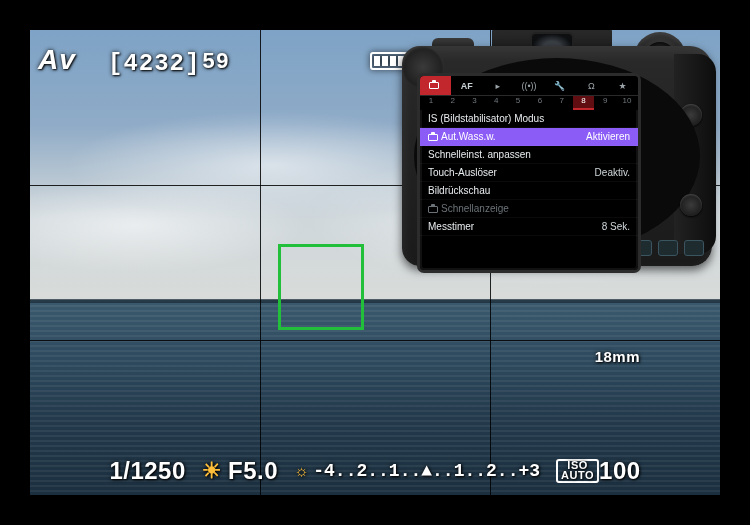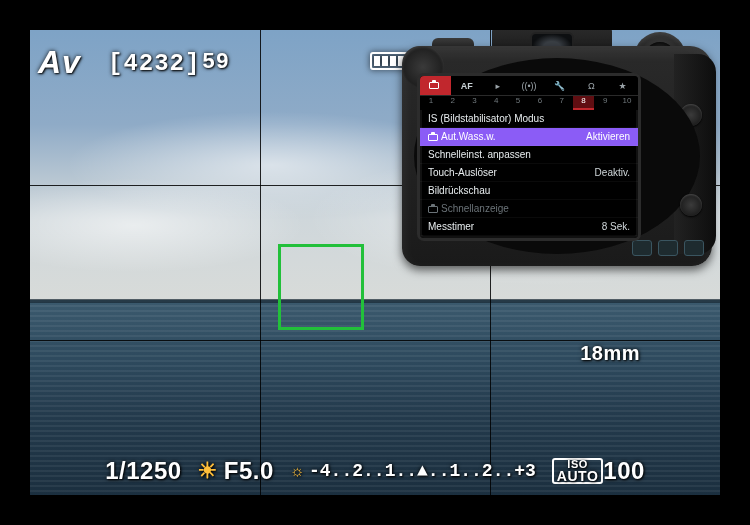--- a/index.html
+++ b/index.html
@@ -16,54 +16,54 @@
   }
   .horizon-dark { position:absolute; left:0; right:0; top:calc(58% - 1px); height:4px; background:#182833; opacity:.7;}
   
   .grid-v, .grid-h { position:absolute; background:rgba(0,0,0,0.85); }
   .grid-v { top:0; bottom:0; width:1px; }
   .grid-h { left:0; right:0; height:1px; }
   
   .af-box { position:absolute; border:3px solid #22c03a; }
   
   .ov { color:#fff; position:absolute; text-shadow: 0 0 4px rgba(0,0,0,.9), 1px 1px 2px rgba(0,0,0,.9); font-weight:600; letter-spacing:0.5px; }
-  .mode { left:8px; top:14px; font-size:32px; font-weight:700; font-style:italic; letter-spacing:1px; }
+  .mode { left:8px; top:14px; font-size:28px; font-weight:700; font-style:italic; letter-spacing:1px; }
   .shots { left:78px; top:20px; font-size:24px; font-family: "Courier New", monospace; letter-spacing:1px; }
   .burst { left:172px; top:20px; font-size:22px; font-family:Liberation Mono, monospace; }
   .rectime { left:220px; top:20px; font-size:22px; font-family:"Courier New",monospace; }
   .battery { left:340px; top:20px; }
   .battery svg { filter: drop-shadow(0 0 3px rgba(0,0,0,.9)); }
-  .focal { right:80px; bottom:130px; font-size:20px; }
+  .focal { right:80px; bottom:130px; font-size:15px; }
   .sim { right:4px; bottom:156px; }
   .sim .badge { display:inline-flex; align-items:center; background:#fff; color:#000; border-radius:3px; padding:2px 4px; font-weight:700; font-size:18px; gap:3px; box-shadow:0 0 3px rgba(0,0,0,.8);}
   .bottombar { position:absolute; left:0; right:0; bottom:10px; display:flex; align-items:center; justify-content:center; gap:16px; }
   .shutter { font-size:24px; }
   .aperture { font-size:24px; display:inline-flex; align-items:center; gap:6px;}
   .sun { color:#ffbf3a; font-size:22px; }
   .ev { font-size:17px; display:inline-flex; align-items:center; gap:4px;}
   .evscale { font-family:"Courier New",monospace; letter-spacing:0px; font-size:18px;}
   .iso { font-size:24px; display:inline-flex; align-items:center; }
   .iso .isobox { display:inline-flex; flex-direction:column; align-items:center; border:2px solid #fff; border-radius:3px; padding:0 3px; line-height:0.9; font-size:10px; font-weight:700;}
-  .iso .isobox .t{font-size:11px;} .iso .isobox .b{font-size:14px;}
+  .iso .isobox .t{font-size:11px;} .iso .isobox .b{font-size:11px;}
   
   .inset { position:absolute; top:16px; right:8px; width:310px; height:220px; }
   .cam-body { position:absolute; inset:0; background:linear-gradient(#2a2a2a,#1a1a1a); border-radius:18px 22px 20px 18px; box-shadow: inset 0 6px 14px rgba(255,255,255,.08), 0 4px 10px rgba(0,0,0,.6); }
   .cam-top { position:absolute; top:-22px; left:90px; width:120px; height:40px; background:linear-gradient(#2c2c2c,#161616); border-radius:8px 8px 4px 4px; }
   .eyepiece { position:absolute; top:-14px; left:128px; width:44px; height:30px; background:radial-gradient(#3a3f45 30%, #0d0f11 70%); border-radius:6px; border:2px solid #222;}
   .dial-l { position:absolute; top:-8px; left:30px; width:42px; height:20px; background:linear-gradient(#3a3a3a,#141414); border-radius:6px; }
   .dial-r { position:absolute; top:-14px; right:26px; width:52px; height:52px; background:radial-gradient(#4a4a4a,#1a1a1a); border-radius:50%; box-shadow:inset 0 2px 4px rgba(255,255,255,.15), inset 0 -4px 6px rgba(0,0,0,.6);}
   .dial-r::after{content:"";position:absolute; inset:10px; border-radius:50%; background:radial-gradient(#2e2e2e,#0e0e0e); box-shadow:inset 0 0 4px #000;}
   .grip { position:absolute; top:8px; right:-4px; width:42px; height:200px; background:linear-gradient(90deg,#222,#0d0d0d); border-radius:0 18px 18px 0;}
   .btn-round { position:absolute; width:22px; height:22px; background:radial-gradient(#3b3b3b,#101010); border-radius:50%; box-shadow:inset 0 1px 2px rgba(255,255,255,.2), 0 1px 2px #000;}
   .btn-dpad { top:92px; right:2px; width:42px; height:42px; border-radius:50%; background:radial-gradient(#3a3a3a,#121212); box-shadow:inset 0 1px 3px rgba(255,255,255,.15);}
   .btn-dpad::after{content:"";position:absolute;inset:12px;border-radius:50%;background:#0a0a0a;}
   .btn-a{top:58px;right:10px;} .btn-b{top:148px;right:10px;}
   .btn-sq { position:absolute; width:20px; height:16px; background:#1e2b2f; border:1px solid #3a5560; border-radius:3px;}
   .btn-s1{bottom:10px; right:8px;} .btn-s2{bottom:10px; right:34px;} .btn-s3{bottom:10px; right:60px;}
-  .lcd { position:absolute; left:18px; top:30px; width:218px; height:162px; background:#000; border-radius:4px; box-shadow: 0 0 0 3px #2c2c2c, inset 0 0 0 2px #111; overflow:hidden;}
+  .lcd { position:absolute; left:18px; top:30px; width:218px; height:194px; background:#000; border-radius:4px; box-shadow: 0 0 0 3px #2c2c2c, inset 0 0 0 2px #111; overflow:hidden;}
   .lcd-tabs { display:flex; height:20px; background:#000; border-bottom:1px solid #2a2a2a;}
   .lcd-tab { flex:1; display:flex; align-items:center; justify-content:center; font-size:9px; color:#9aa3a8;}
   .lcd-tab.cam{ background:#c1272d; color:#fff;}
   .lcd-tab.af{ color:#c9d2d6; font-weight:700;}
   .lcd-nums { display:flex; height:14px; background:#000;}
   .lcd-num { flex:1; text-align:center; font-size:8px; color:#70787c;}
   .lcd-num.active{ color:#fff; border-bottom:2px solid #c1272d; background:#600e12;}
   .lcd-row { display:flex; justify-content:space-between; align-items:center; height:18px; padding:0 8px; font-size:10px; color:#e8edef; border-bottom:1px solid rgba(255,255,255,.04);}
   .lcd-row.sel { background:#8b5cf6; color:#fff;}
   .lcd-row.dim { color:#6b7378;}

